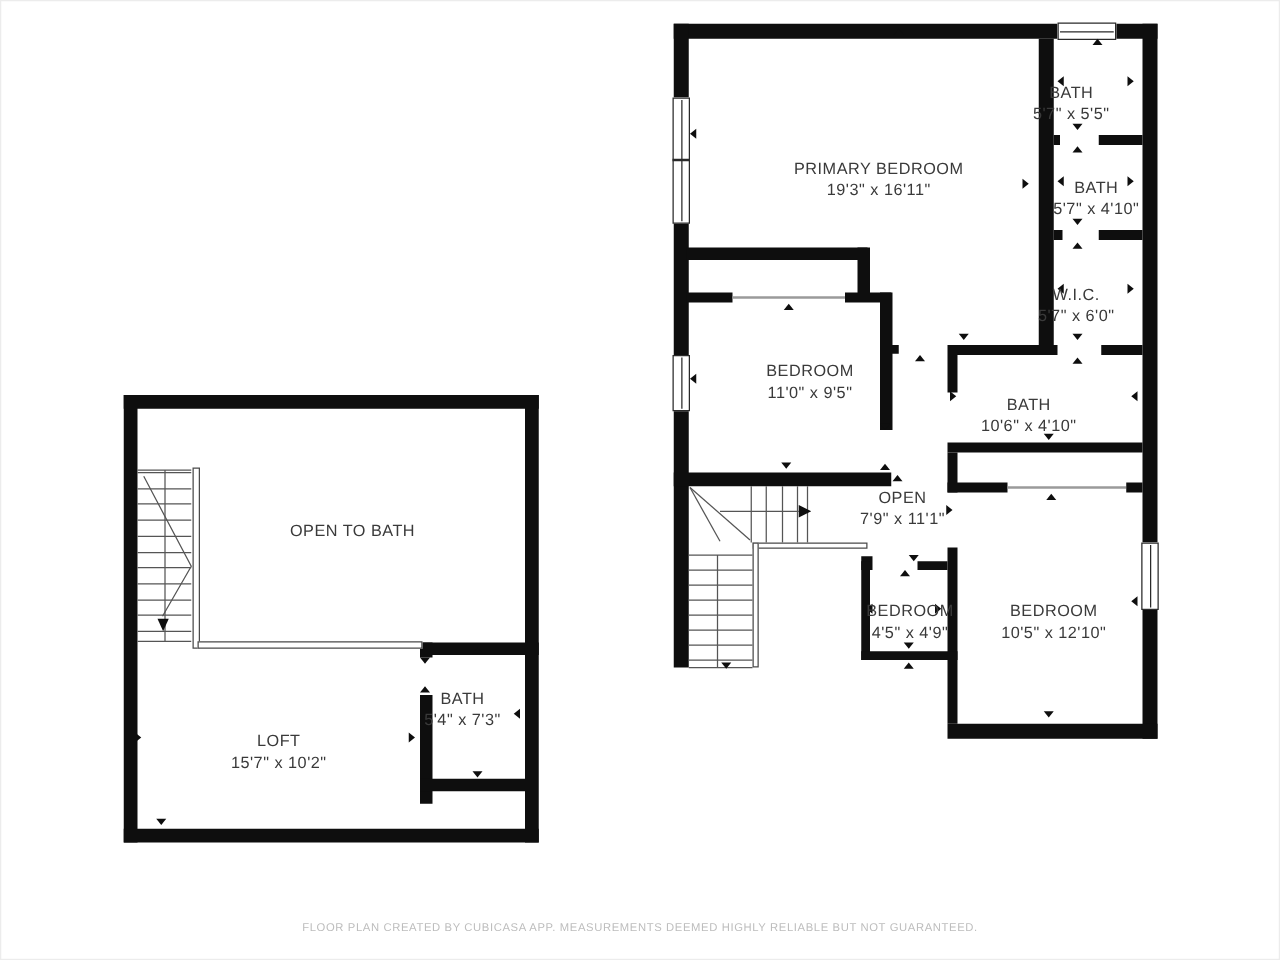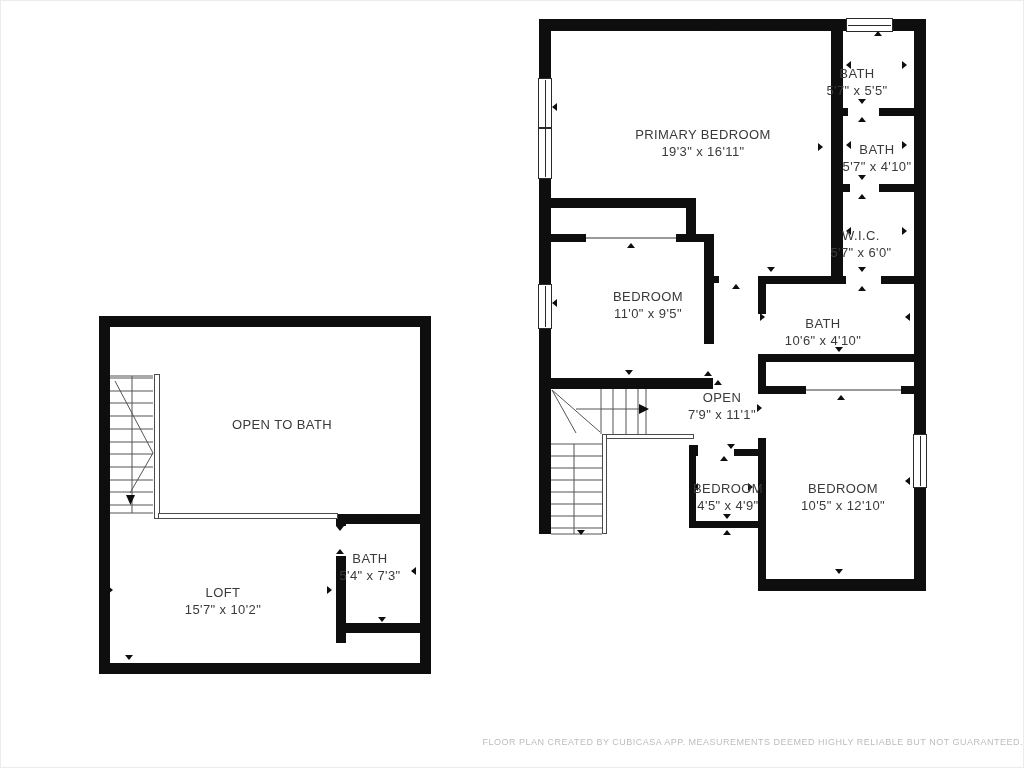--- a/index.html
+++ b/index.html
@@ -14,21 +14,21 @@
   .wdiv{position:absolute;background:#2a2a2a;}
   .rail{position:absolute;background:#ffffff;border:1px solid #4a4a4a;box-sizing:border-box;}
   .stairs{position:absolute;}
   .label{position:absolute;transform:translateX(-50%);text-align:center;color:#3a3a3a;
          font-size:13px;line-height:17px;letter-spacing:.4px;white-space:nowrap;}
   .m{position:absolute;width:0;height:0;}
   .m.up{border-left:4px solid transparent;border-right:4px solid transparent;border-bottom:5px solid #0e0e0e;}
   .m.down{border-left:4px solid transparent;border-right:4px solid transparent;border-top:5px solid #0e0e0e;}
   .m.left{border-top:4px solid transparent;border-bottom:4px solid transparent;border-right:5px solid #0e0e0e;}
   .m.right{border-top:4px solid transparent;border-bottom:4px solid transparent;border-left:5px solid #0e0e0e;}
-  .footer{position:absolute;left:0;right:0;top:736px;text-align:right;color:#bdbdbd;
+  .footer{position:absolute;left:0;right:0;top:736px;text-align:center;color:#bdbdbd;
           font-size:9px;letter-spacing:.5px;}
 </style>
 </head>
 <body>
 
 <div class="canvas">
 
   <section>
 
     <div class="wall" style="left:538px;top:18px;width:307px;height:12px"></div>

